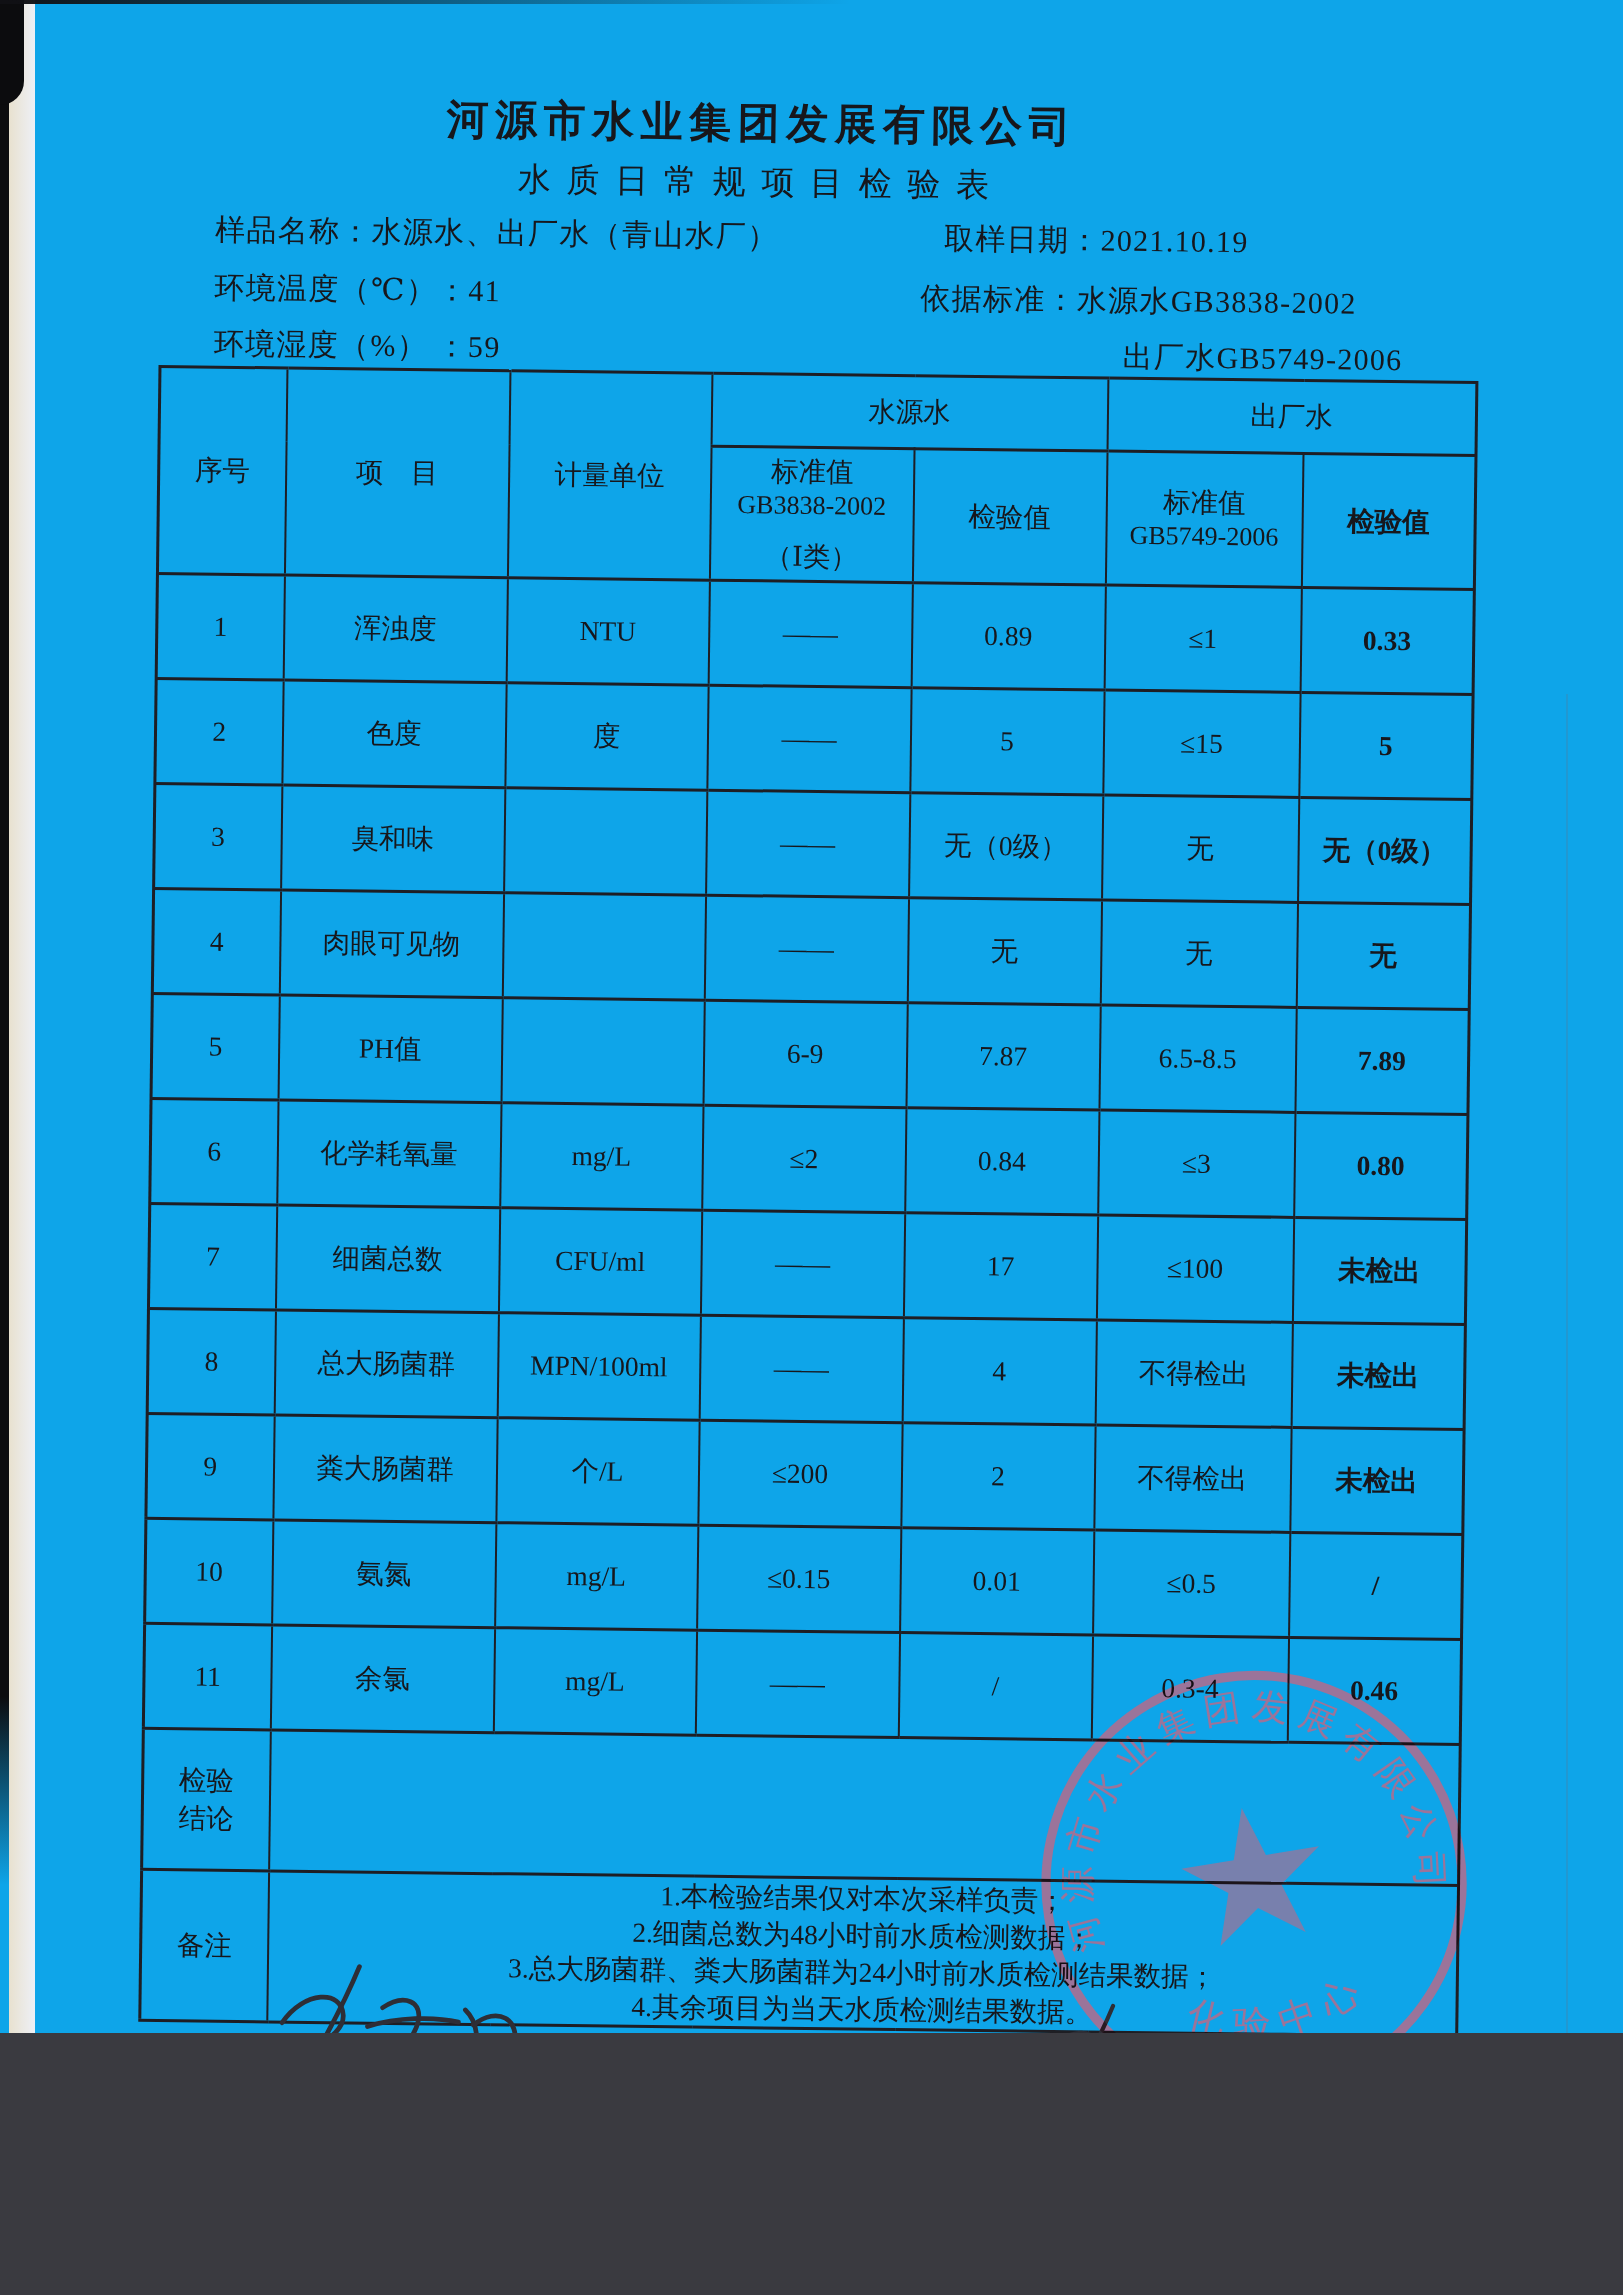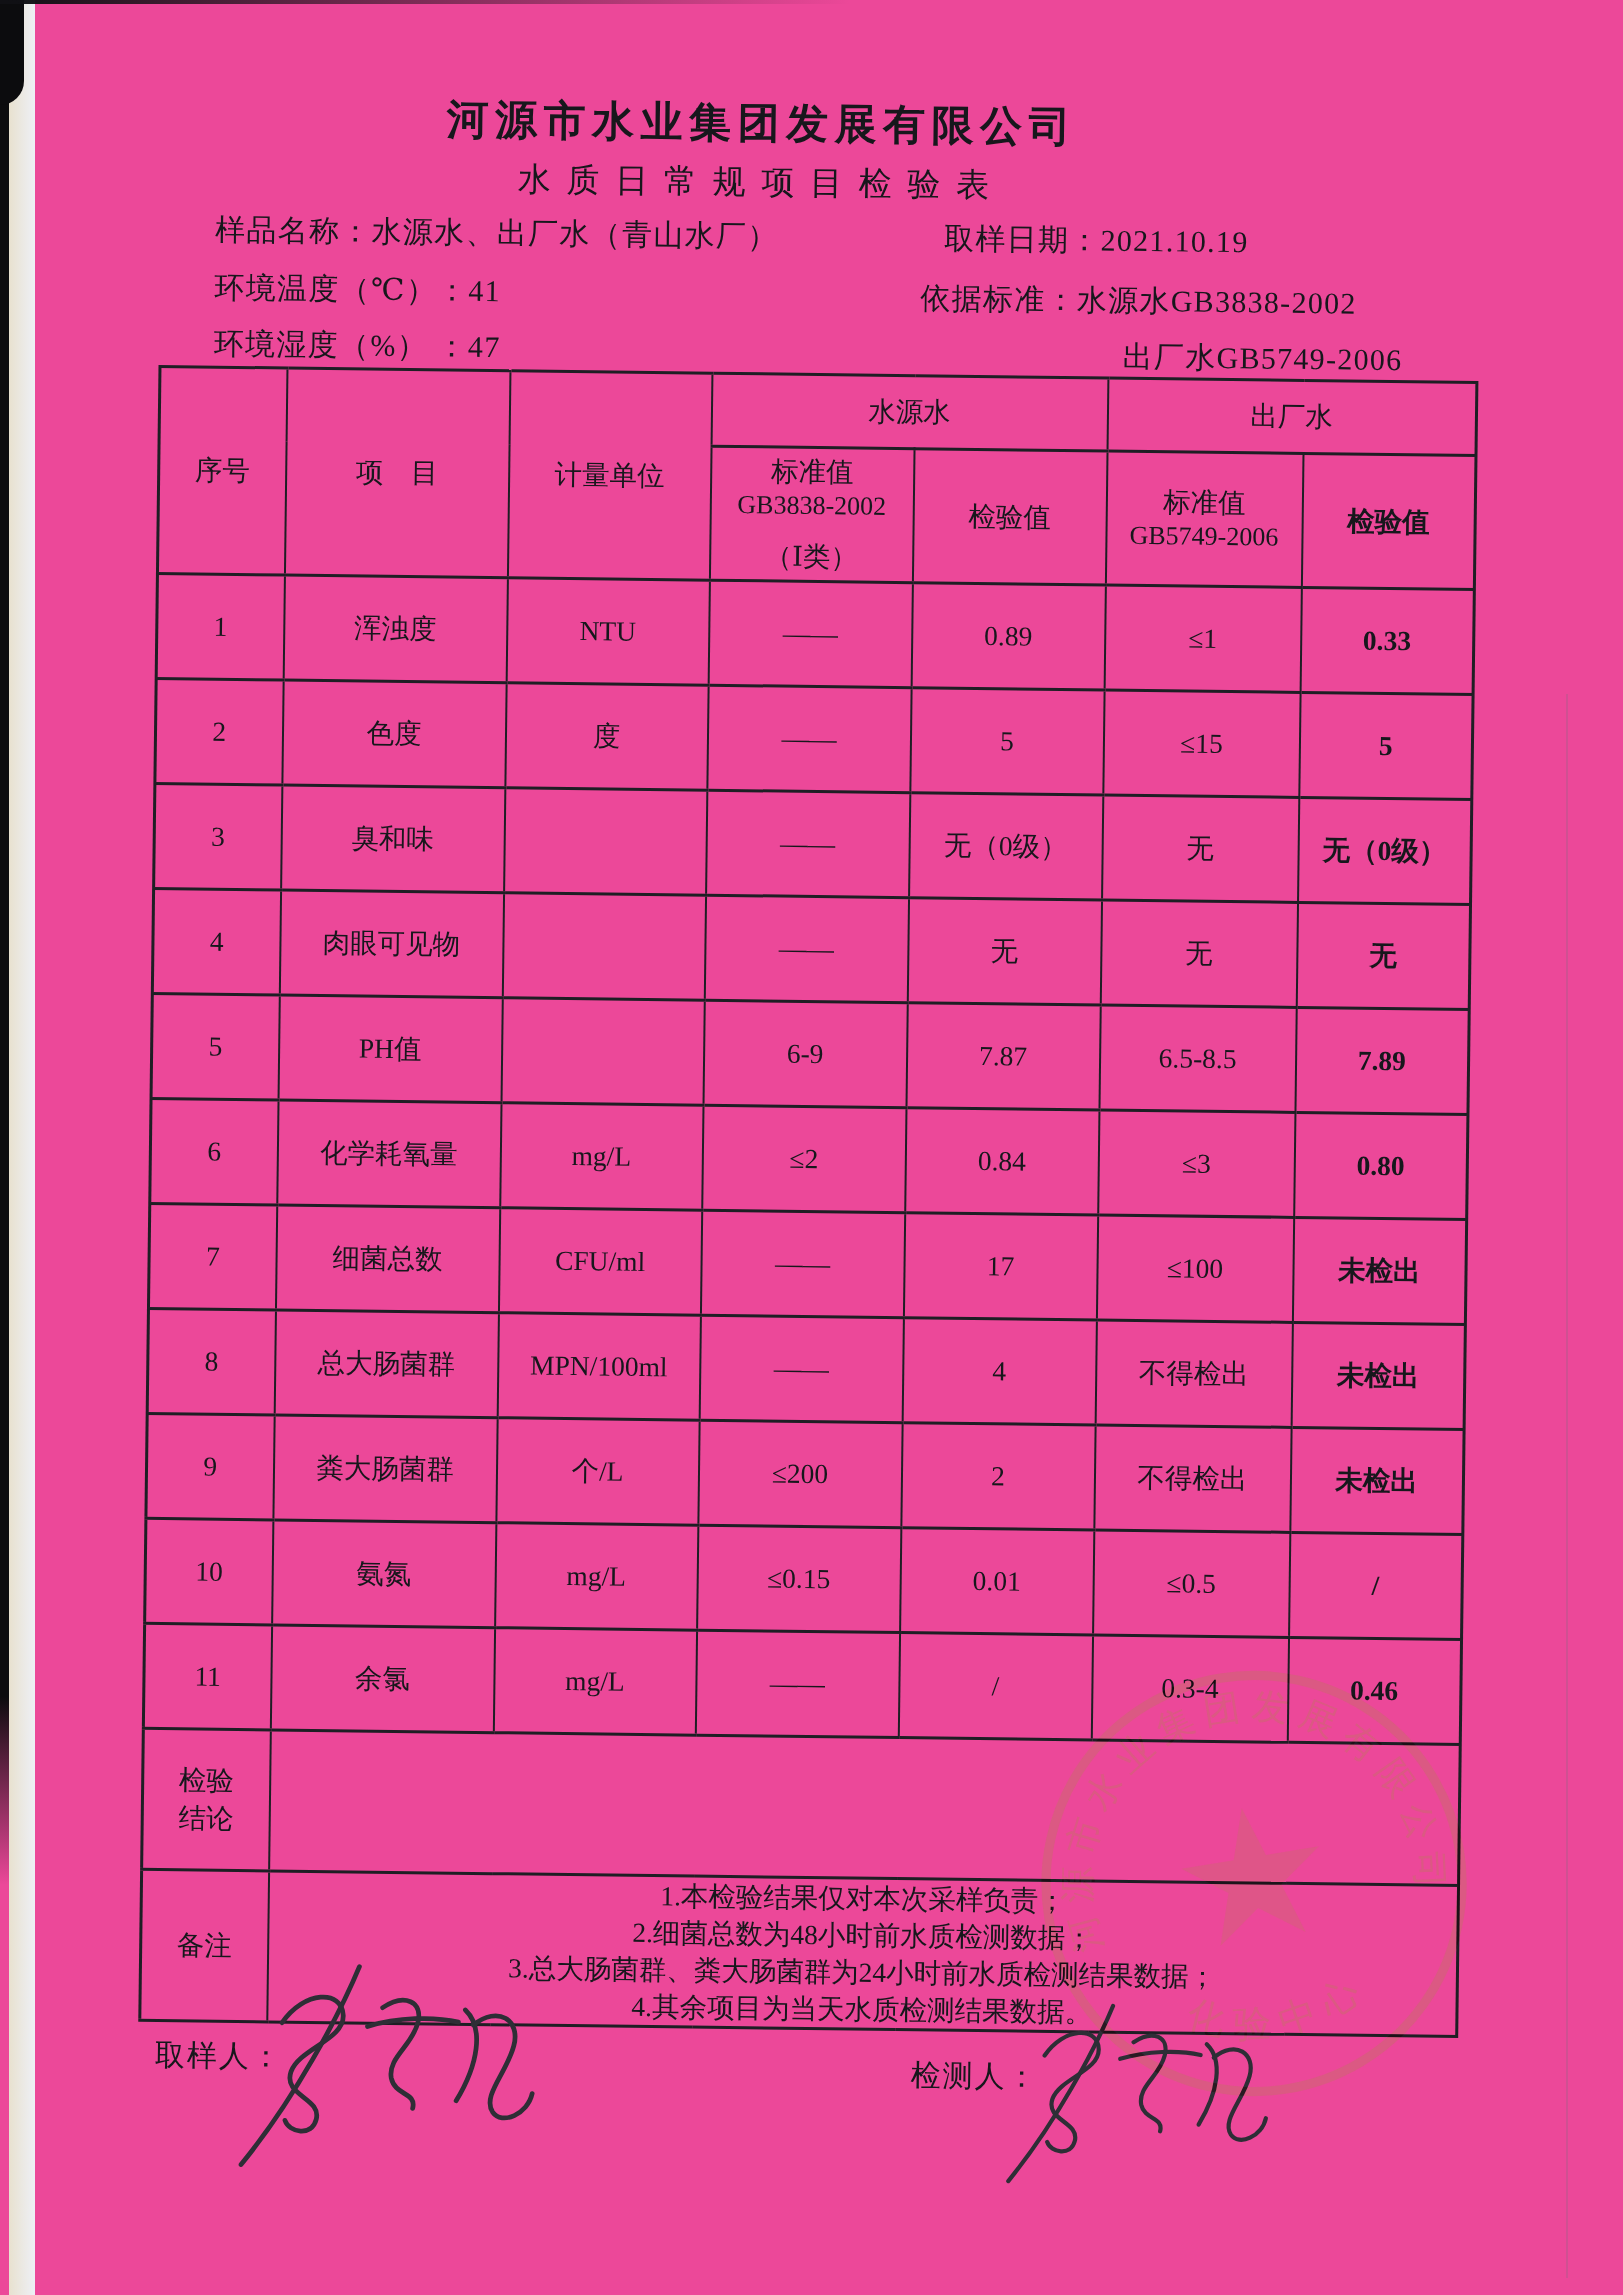--- a/index.html
+++ b/index.html
@@ -1,16 +1,16 @@
 <!DOCTYPE html>
 <html style="font-size:10.5px"><head>
 <meta charset="utf-8">
 <style>
   html,body{margin:0;padding:0;background:#3a3a40;}
-  .page{position:relative;width:1623px;height:2295px;background:#ec4899;overflow:hidden;
+  .page{position:relative;width:1623px;height:2033px;background:#0ea5e9;overflow:hidden;
         font-family:"Liberation Serif","DejaVu Serif",serif;color:#17171c;}
   .sheet{position:absolute;left:0;top:0;width:1623px;height:2295px;
          transform:rotate(0.7deg);transform-origin:812px 1147px;}
   
   .edge-black{position:absolute;left:0;top:0;width:8.5px;height:1885px;
       background:linear-gradient(to bottom,#0c0c0e 0%,#0c0c0e 90%,rgba(12,12,14,0) 100%);z-index:5;}
   .edge-corner{position:absolute;left:0;top:0;width:23.6px;height:105px;background:#0c0c0e;
       border-bottom-right-radius:26px;z-index:5;}
   .edge-cream{position:absolute;left:8.5px;top:0;width:26px;height:2295px;
       background:linear-gradient(to right,#e8e1cf 0%,#eef0f6 100%);z-index:4;}
@@ -57,21 +57,21 @@
 
   <div class="sheet">
 
     <div class="title">河源市水业集团发展有限公司</div>
     <div class="subtitle">水质日常规项目检验表</div>
 
     <div class="infoline" style="left:204px;top:217px;"><span>样品名称：</span><span>水源水、出厂水（青山水厂）</span></div>
     <div class="infoline" style="left:933px;top:217px;"><span>取样日期：</span><span>2021.10.19</span></div>
     <div class="infoline" style="left:204px;top:275px;"><span>环境温度（℃）：</span><span>41</span></div>
     <div class="infoline" style="left:910px;top:277px;"><span>依据标准：</span><span>水源水GB3838-2002</span></div>
-    <div class="infoline" style="left:204px;top:331px;"><span>环境湿度（%） ：</span><span>47</span></div>
+    <div class="infoline" style="left:204px;top:331px;"><span>环境湿度（%） ：</span><span>59</span></div>
     <div class="infoline" style="left:1113px;top:333px;">出厂水GB5749-2006</div>
 
     <table class="wq">
       <colgroup>
         <col style="width:127px">
           <col style="width:223px">
           <col style="width:202px">
         <col style="width:203px">
           <col style="width:193px">
           <col style="width:196px">

